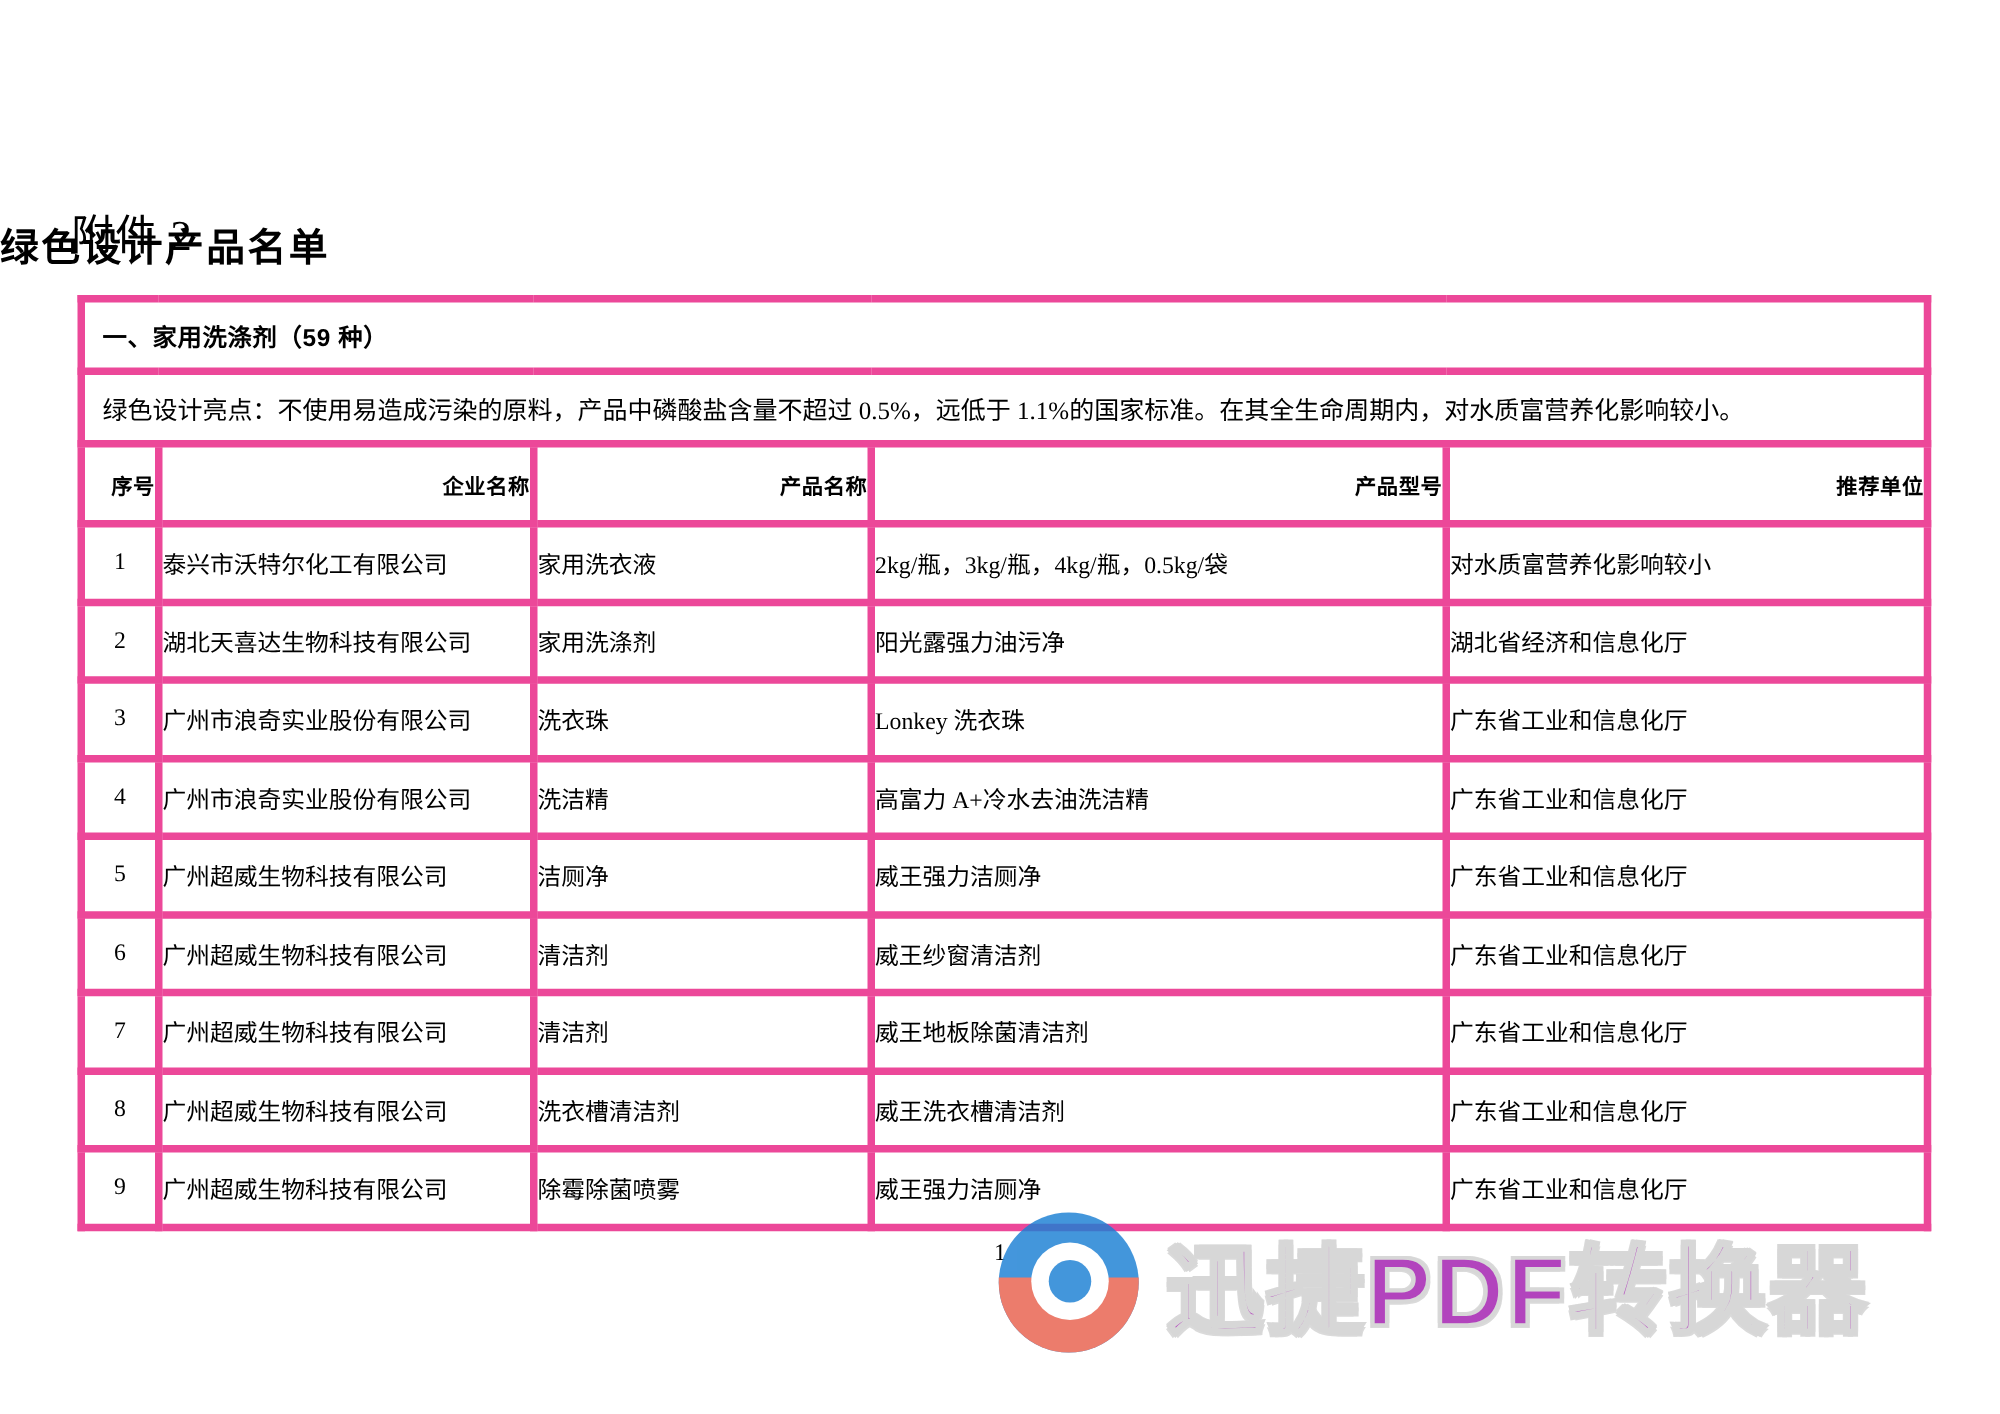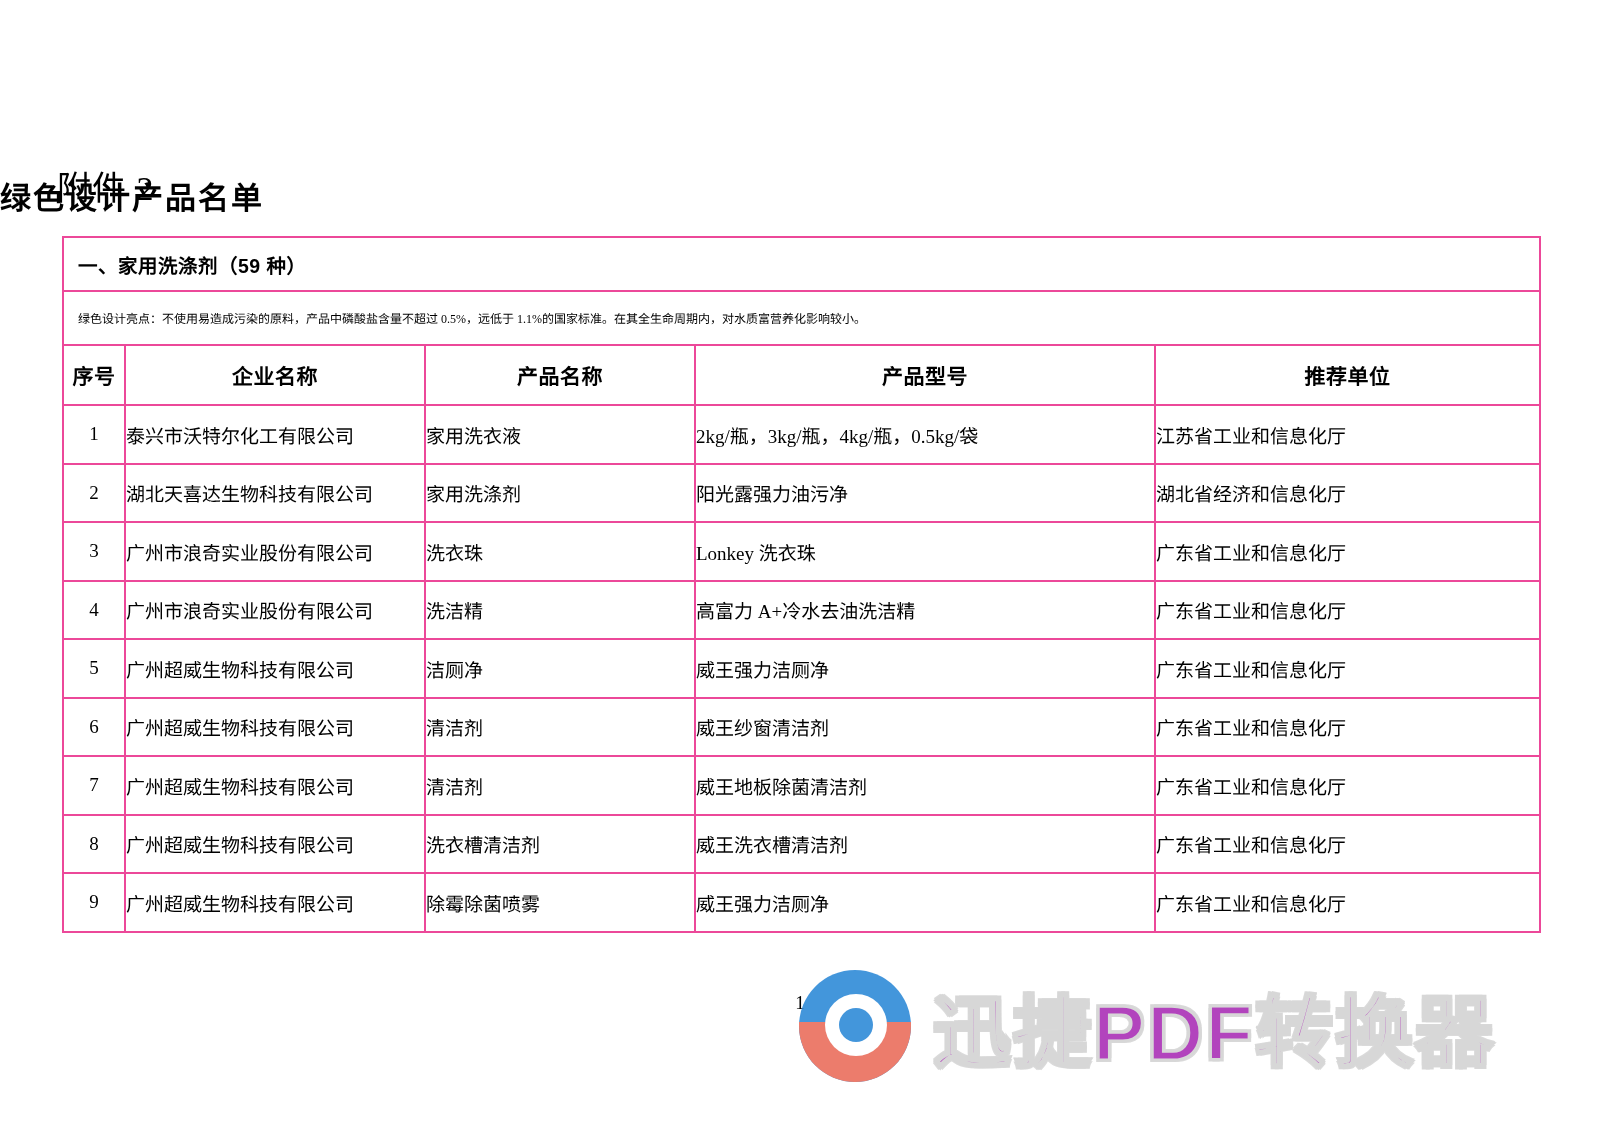--- a/index.html
+++ b/index.html
@@ -43,46 +43,46 @@
     left: 62px;
     top: 236px;
     width: 1477px;
   }
   table.main {
     border-collapse: collapse;
     width: 100%;
     table-layout: fixed;
   }
   table.main td {
-    border: 2px solid #ec4899;
+    border: 6px solid #ec4899;
     padding: 0;
     vertical-align: middle;
   }
   .band {
     height: 52px;
     padding-left: 14px !important;
     font-size: 19.5px;
   }
   .band-title {
     font-weight: bold;
     font-family: "Liberation Sans", "DejaVu Sans", sans-serif;
     letter-spacing: 0.5px;
   }
   .band-std {
     font-size: 19px;
   }
   .band-high {
-    font-size: 12px;
+    font-size: 20px;
   }
   .hdr td {
     height: 58px;
-    text-align: center;
-    font-weight: bold;
-    font-family: "Liberation Sans", "DejaVu Sans", sans-serif;
-    font-size: 21px;
+    text-align: right;
+    font-weight: bold;
+    font-family: "Liberation Sans", "DejaVu Sans", sans-serif;
+    font-size: 17px;
     letter-spacing: 0.5px;
   }
   .row td {
     height: 56.5px;
     font-size: 19px;
   }
   .c-idx { text-align: center; width: 62px; }
   .c-company { padding-left: 14px; width: 300px; }
   .c-product { padding-left: 14px; width: 270px; margin-top: 12px; }
   .c-model   { padding-left: 14px; width: 460px; margin-left: 20px; }
@@ -187,21 +187,21 @@
           <td>产品名称</td>
           <td>产品型号</td>
           <td>推荐单位</td>
         </tr>
 
         <tr class="row">
           <td class="c-idx">1</td>
           <td class="c-company">泰兴市沃特尔化工有限公司</td>
           <td class="c-product">家用洗衣液</td>
           <td class="c-model">2kg/瓶，3kg/瓶，4kg/瓶，0.5kg/袋</td>
-          <td class="c-unit">江苏省工业和信息化厅</td>
+          <td class="c-unit">对水质富营养化影响较小</td>
         </tr>
         <tr class="row">
           <td class="c-idx">2</td>
           <td class="c-company">湖北天喜达生物科技有限公司</td>
           <td class="c-product">家用洗涤剂</td>
           <td class="c-model">阳光露强力油污净</td>
           <td class="c-unit">湖北省经济和信息化厅</td>
         </tr>
         <tr class="row">
           <td class="c-idx">3</td>

